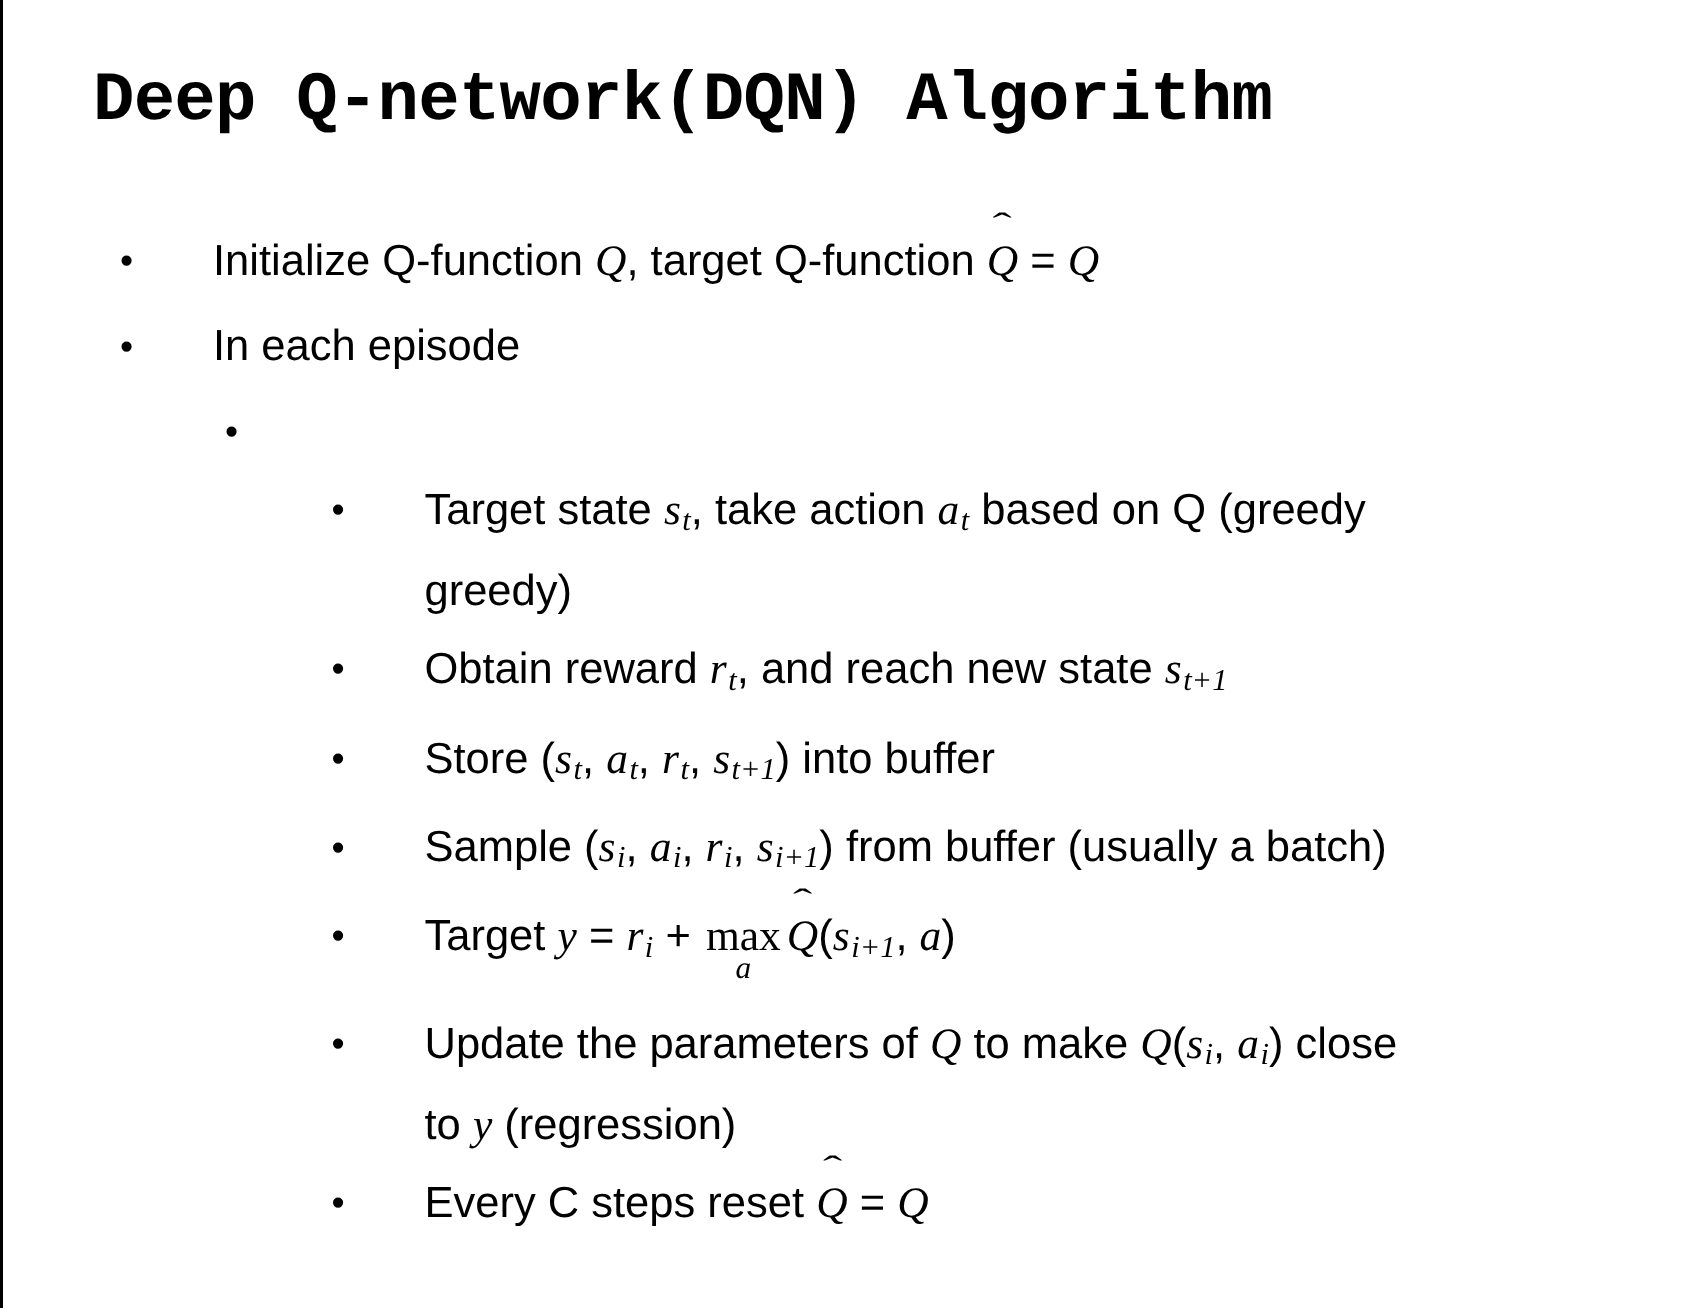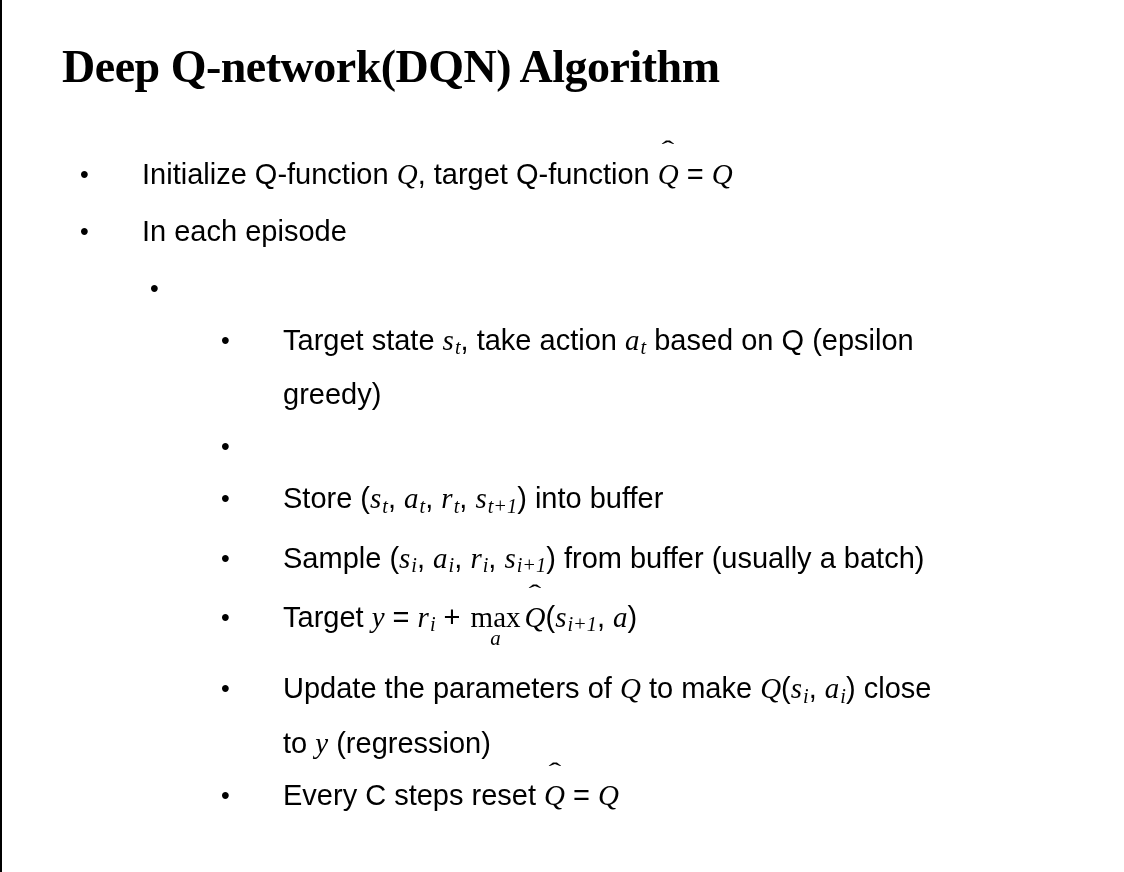--- a/index.html
+++ b/index.html
@@ -4,21 +4,21 @@
 <style>
   html,body{margin:0;padding:0;background:#ffffff;}
   .slide{
     position:relative;width:1124px;height:872px;background:#ffffff;
     box-sizing:border-box;border-left:2px solid #000;overflow:hidden;
     color:#000;font-family:"Liberation Sans",sans-serif;
   }
   .title{
     margin:0;padding:42px 16px 0 60px;
     font-size:46px;line-height:1.1;font-weight:700;letter-spacing:-0.5px;color:#000;
-    font-family:Liberation Serif, serif;
+    font-family:Liberation Mono, monospace;
   }
   .bullets{margin-top:58px;font-size:29px;line-height:47px;}
   .item{display:flex;align-items:flex-start;margin-bottom:5px;}
   .item.l1{padding-left:78px;margin-bottom:10px;}
   .item.l2{padding-left:148px;}
   .item.l3{padding-left:219px;}
   .item.tall{margin-bottom:17px;}
   .marker{flex:0 0 25px;font-size:25px;}
   .btext{white-space:nowrap;margin-left:37px;}
   .plain{font-family:"Liberation Sans",sans-serif;}
@@ -49,24 +49,25 @@
       </div>
       <div class="item l1">
         <span class="marker">•</span>
         <span class="btext"><span class="plain">In each episode</span></span>
       </div>
       <div class="item l2">
         <span class="marker">•</span>
       </div>
       <div class="item l3">
         <span class="marker">•</span>
-        <span class="btext"><span class="plain">Target state </span><span class="mvar"><span>s</span><span class="msub">t</span></span><span class="plain">, take action </span><span class="mvar"><span>a</span><span class="msub">t</span></span><span class="plain"> based on Q (epsilon</span><br><span class="plain">greedy)</span></span>
+        <span class="btext"><span class="plain">Target state </span><span class="mvar"><span>s</span><span class="msub">t</span></span><span class="plain">, take action </span><span class="mvar"><span>a</span><span class="msub">t</span></span><span class="plain"> based on Q (greedy</span><br><span class="plain">greedy)</span></span>
       </div>
       <div class="item l3">
         <span class="marker">•</span>
+        <span class="btext"><span class="plain">Obtain reward </span><span class="mvar"><span>r</span><span class="msub">t</span></span><span class="plain">, and reach new state </span><span class="mvar"><span>s</span><span class="msub">t+1</span></span></span>
       </div>
       <div class="item l3">
         <span class="marker">•</span>
         <span class="btext"><span class="plain">Store (</span><span class="mvar"><span>s</span><span class="msub">t</span></span><span class="plain">, </span><span class="mvar"><span>a</span><span class="msub">t</span></span><span class="plain">, </span><span class="mvar"><span>r</span><span class="msub">t</span></span><span class="plain">, </span><span class="mvar"><span>s</span><span class="msub">t+1</span></span><span class="plain">) into buffer</span></span>
       </div>
       <div class="item l3">
         <span class="marker">•</span>
         <span class="btext"><span class="plain">Sample (</span><span class="mvar"><span>s</span><span class="msub">i</span></span><span class="plain">, </span><span class="mvar"><span>a</span><span class="msub">i</span></span><span class="plain">, </span><span class="mvar"><span>r</span><span class="msub">i</span></span><span class="plain">, </span><span class="mvar"><span>s</span><span class="msub">i+1</span></span><span class="plain">) from buffer (usually a batch)</span></span>
       </div>
       <div class="item l3 tall">

